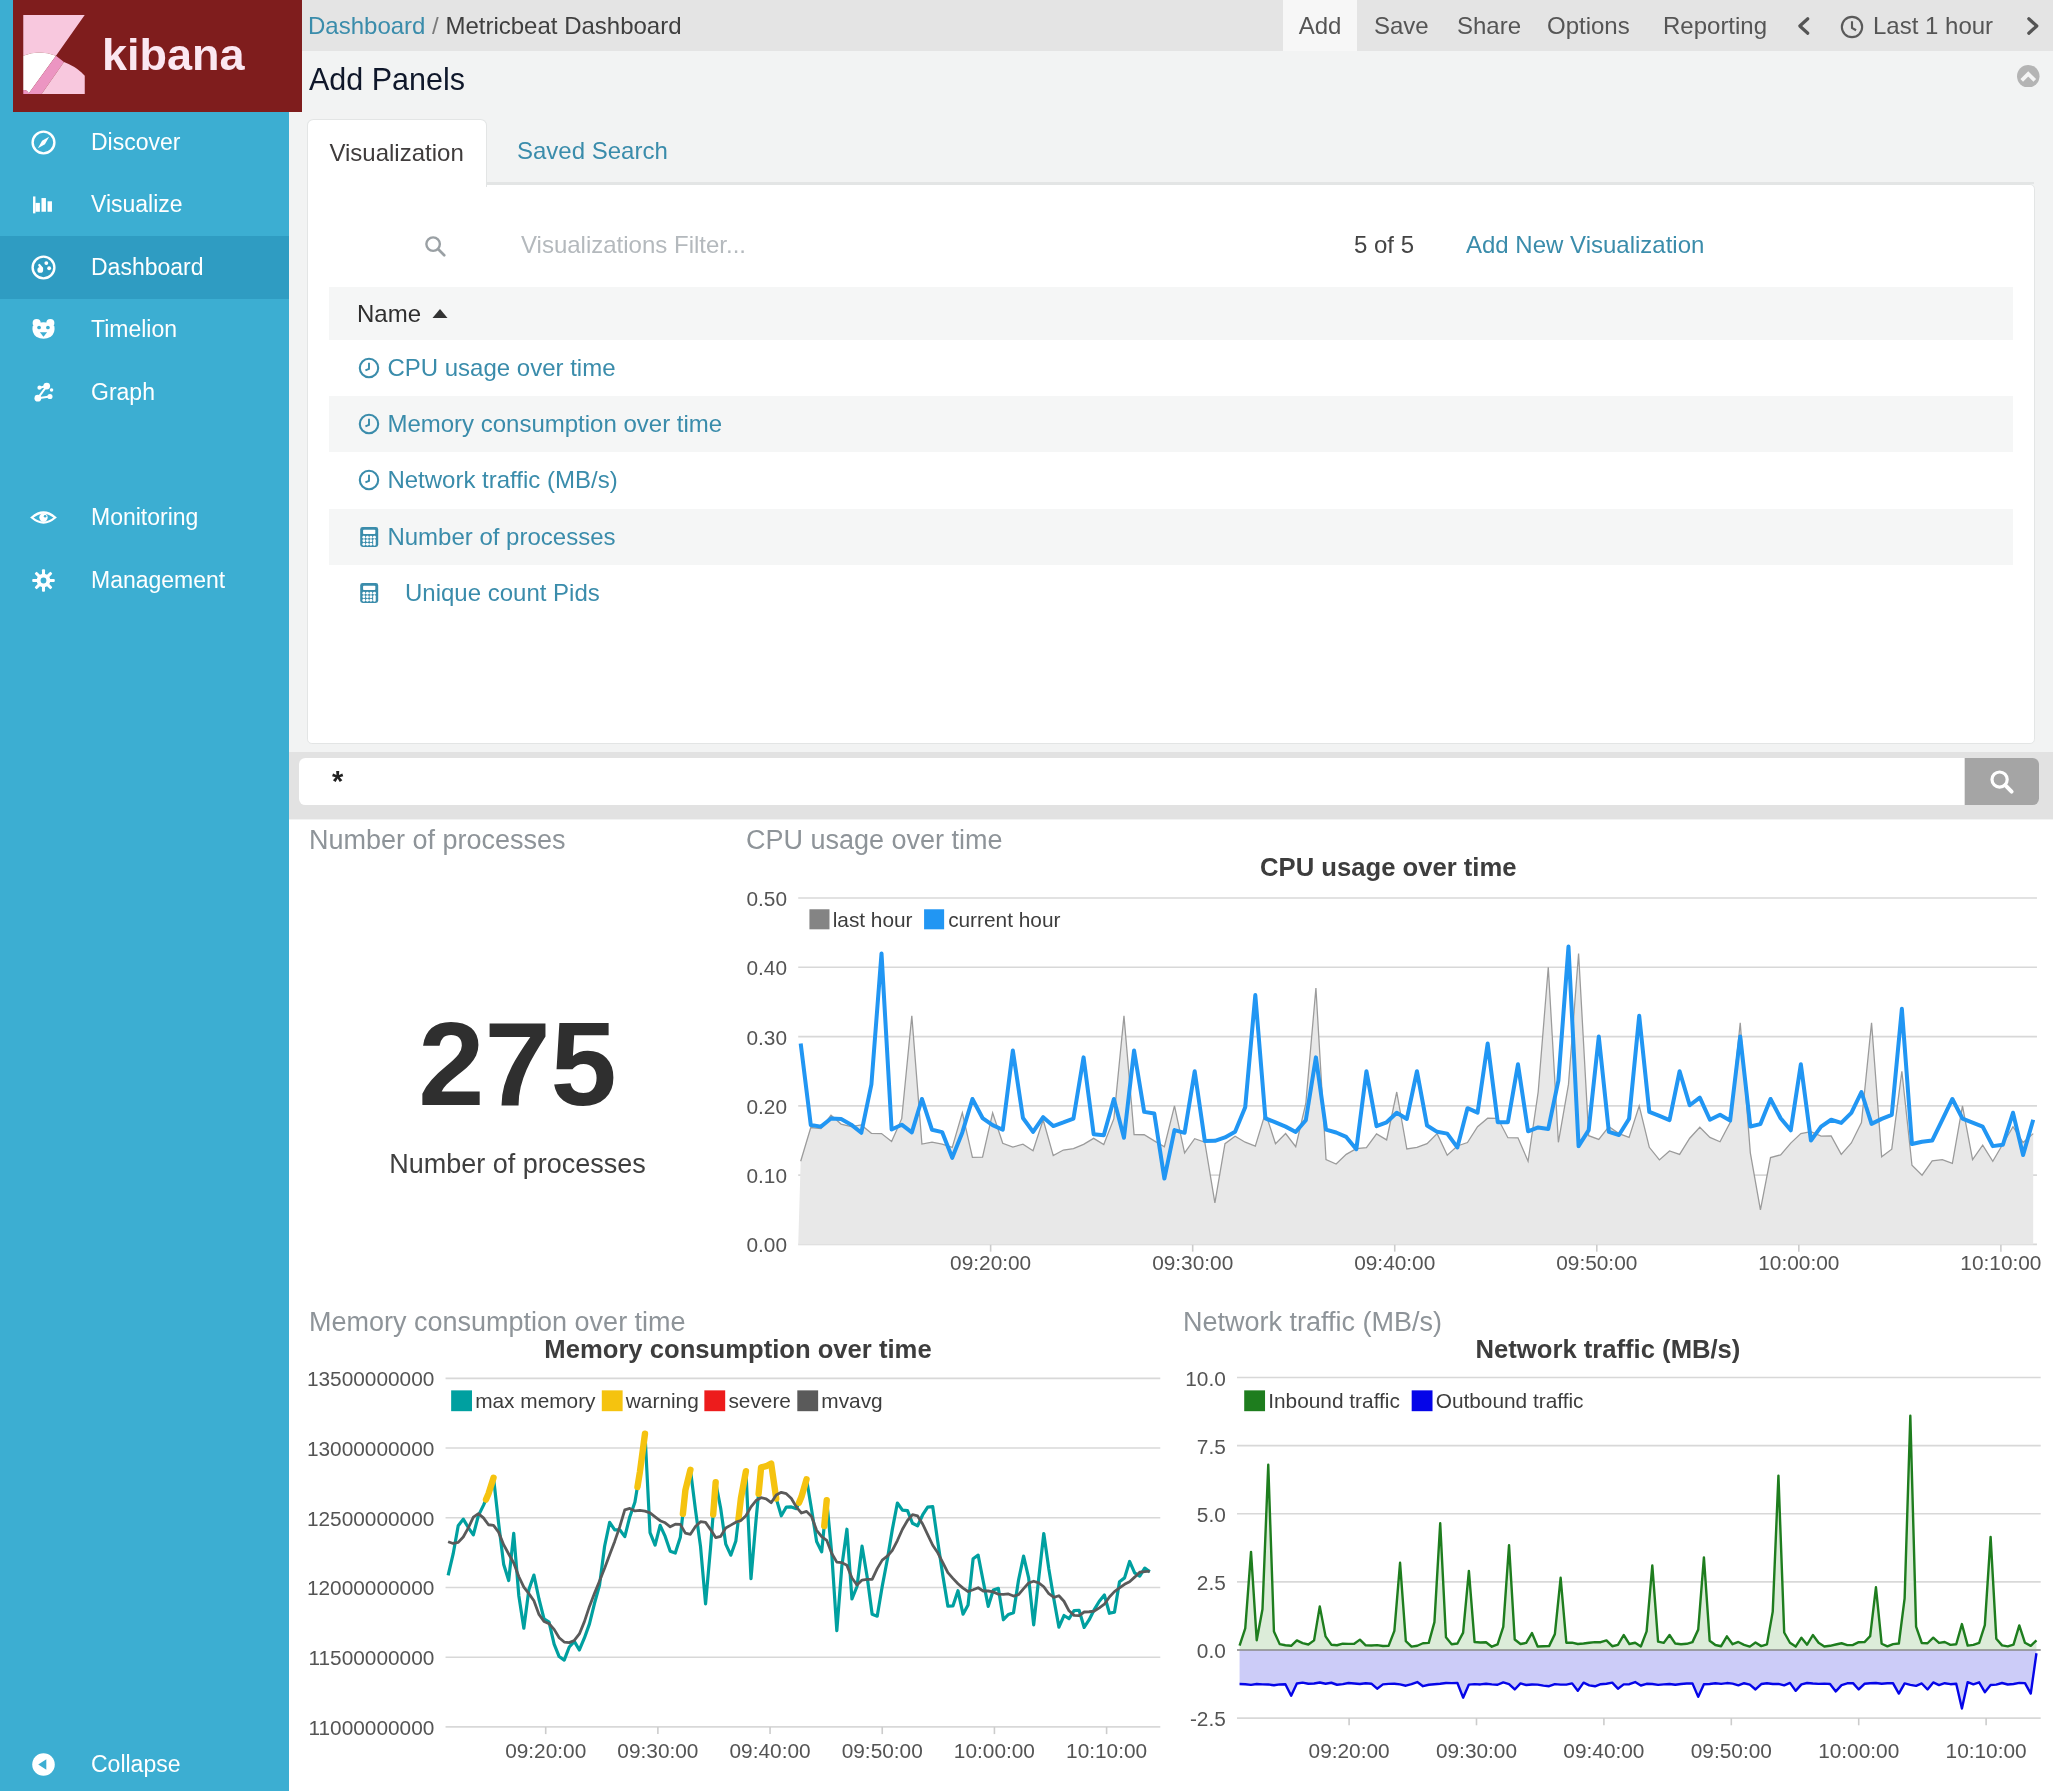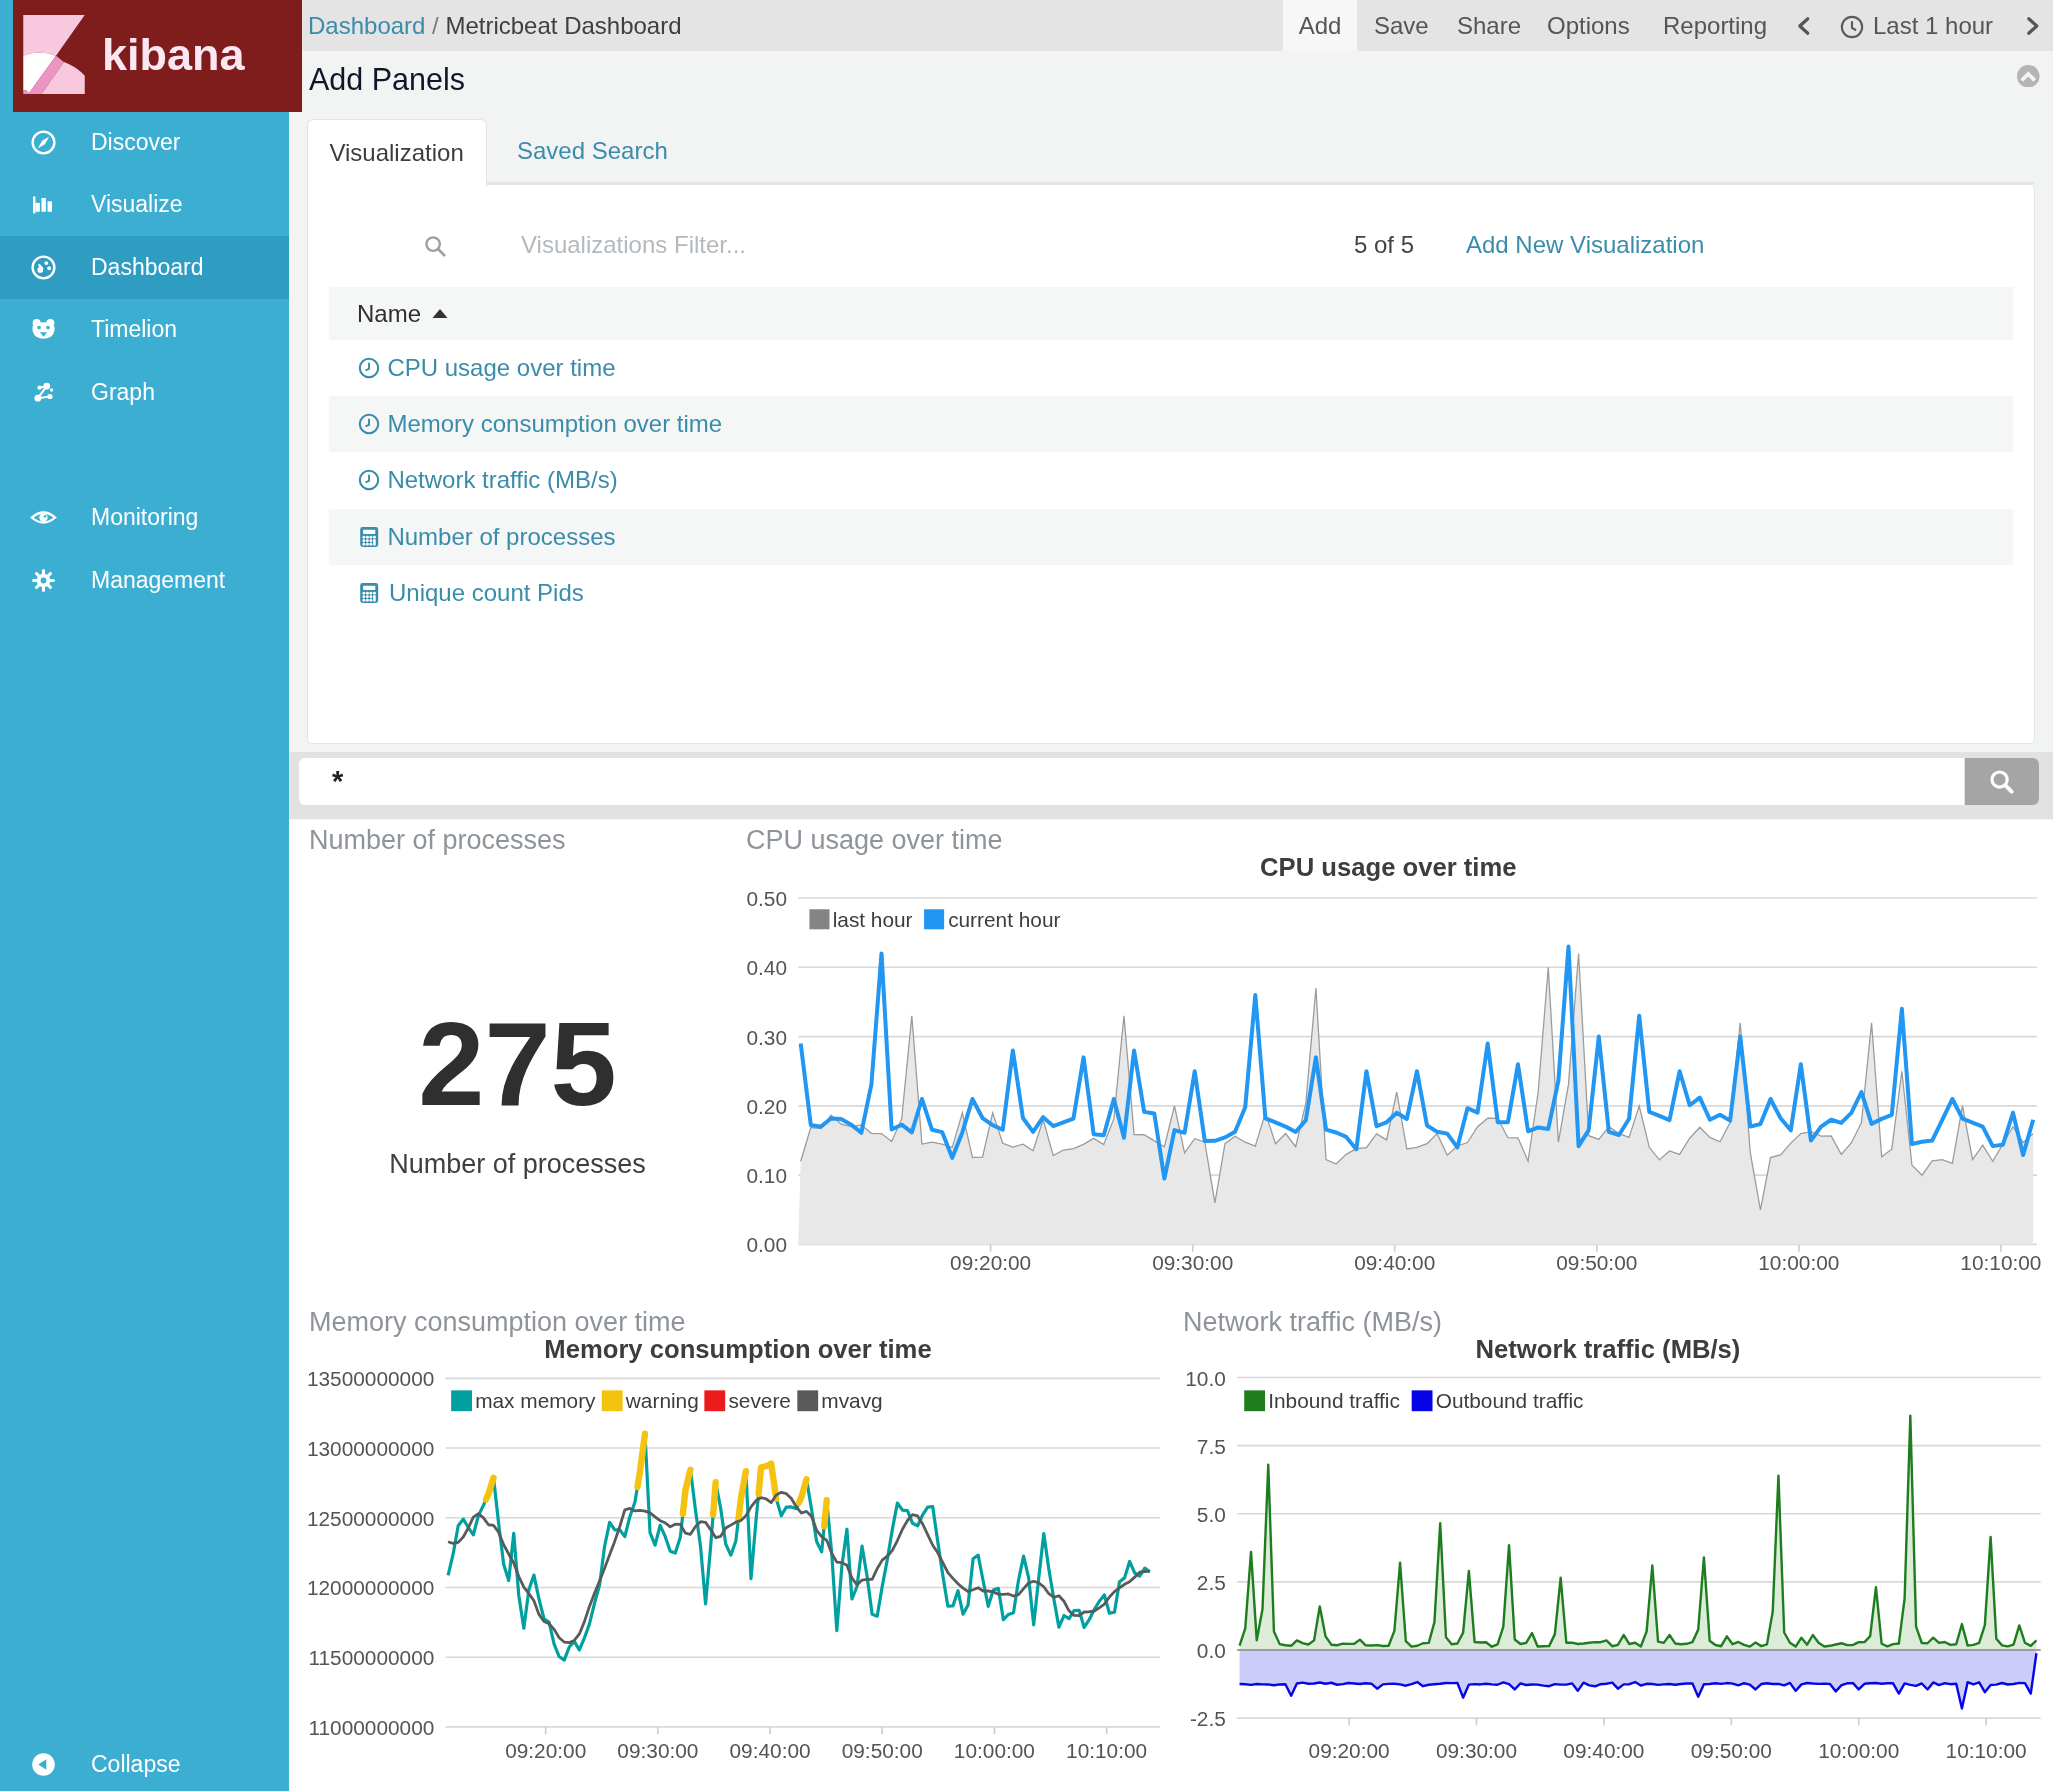--- a/index.html
+++ b/index.html
@@ -118,21 +118,21 @@
           <circle cx="17.4" cy="15.2" r="1.85" fill="#fff"></circle>
           <circle cx="21.8" cy="15.2" r="1.85" fill="#fff"></circle>
           <circle cx="8.6" cy="19.6" r="1.85" fill="#fff"></circle>
           <circle cx="13.0" cy="19.6" r="1.85" fill="#fff"></circle>
           <circle cx="17.4" cy="19.6" r="1.85" fill="#fff"></circle>
           <circle cx="8.6" cy="24.0" r="1.85" fill="#fff"></circle>
           <circle cx="13.0" cy="24.0" r="1.85" fill="#fff"></circle>
           <circle cx="17.4" cy="24.0" r="1.85" fill="#fff"></circle>
           <rect x="20.2" y="17.6" width="3.2" height="8.3" rx="1.6" fill="#fff"></rect>
         </svg>
-        <span style="margin-left:8px">Unique count Pids</span>
+        <span style="margin-left:24px">Unique count Pids</span>
       </div>
     </div>
   <div id="qstrip">
     <div style="position:absolute;left:10.4px;top:6.4px;width:1665px;height:47px;background:#fff;border-radius:6.4px 0 0 6.4px"></div>
     <div style="position:absolute;left:43px;top:13px;font-size:29px;font-weight:bold;color:#222">*</div>
     <div style="position:absolute;left:1676px;top:6.4px;width:74px;height:47px;background:#a5a5a5;border-radius:0 6.4px 6.4px 0;display:flex;align-items:center;justify-content:center">
         <svg width="32" height="32" viewBox="0 0 40 40">
           <circle cx="17" cy="17" r="9.5" fill="none" stroke="#fff" stroke-width="4"></circle>
           <line x1="24" y1="24" x2="32" y2="32" stroke="#fff" stroke-width="5" stroke-linecap="round"></line>
         </svg>

